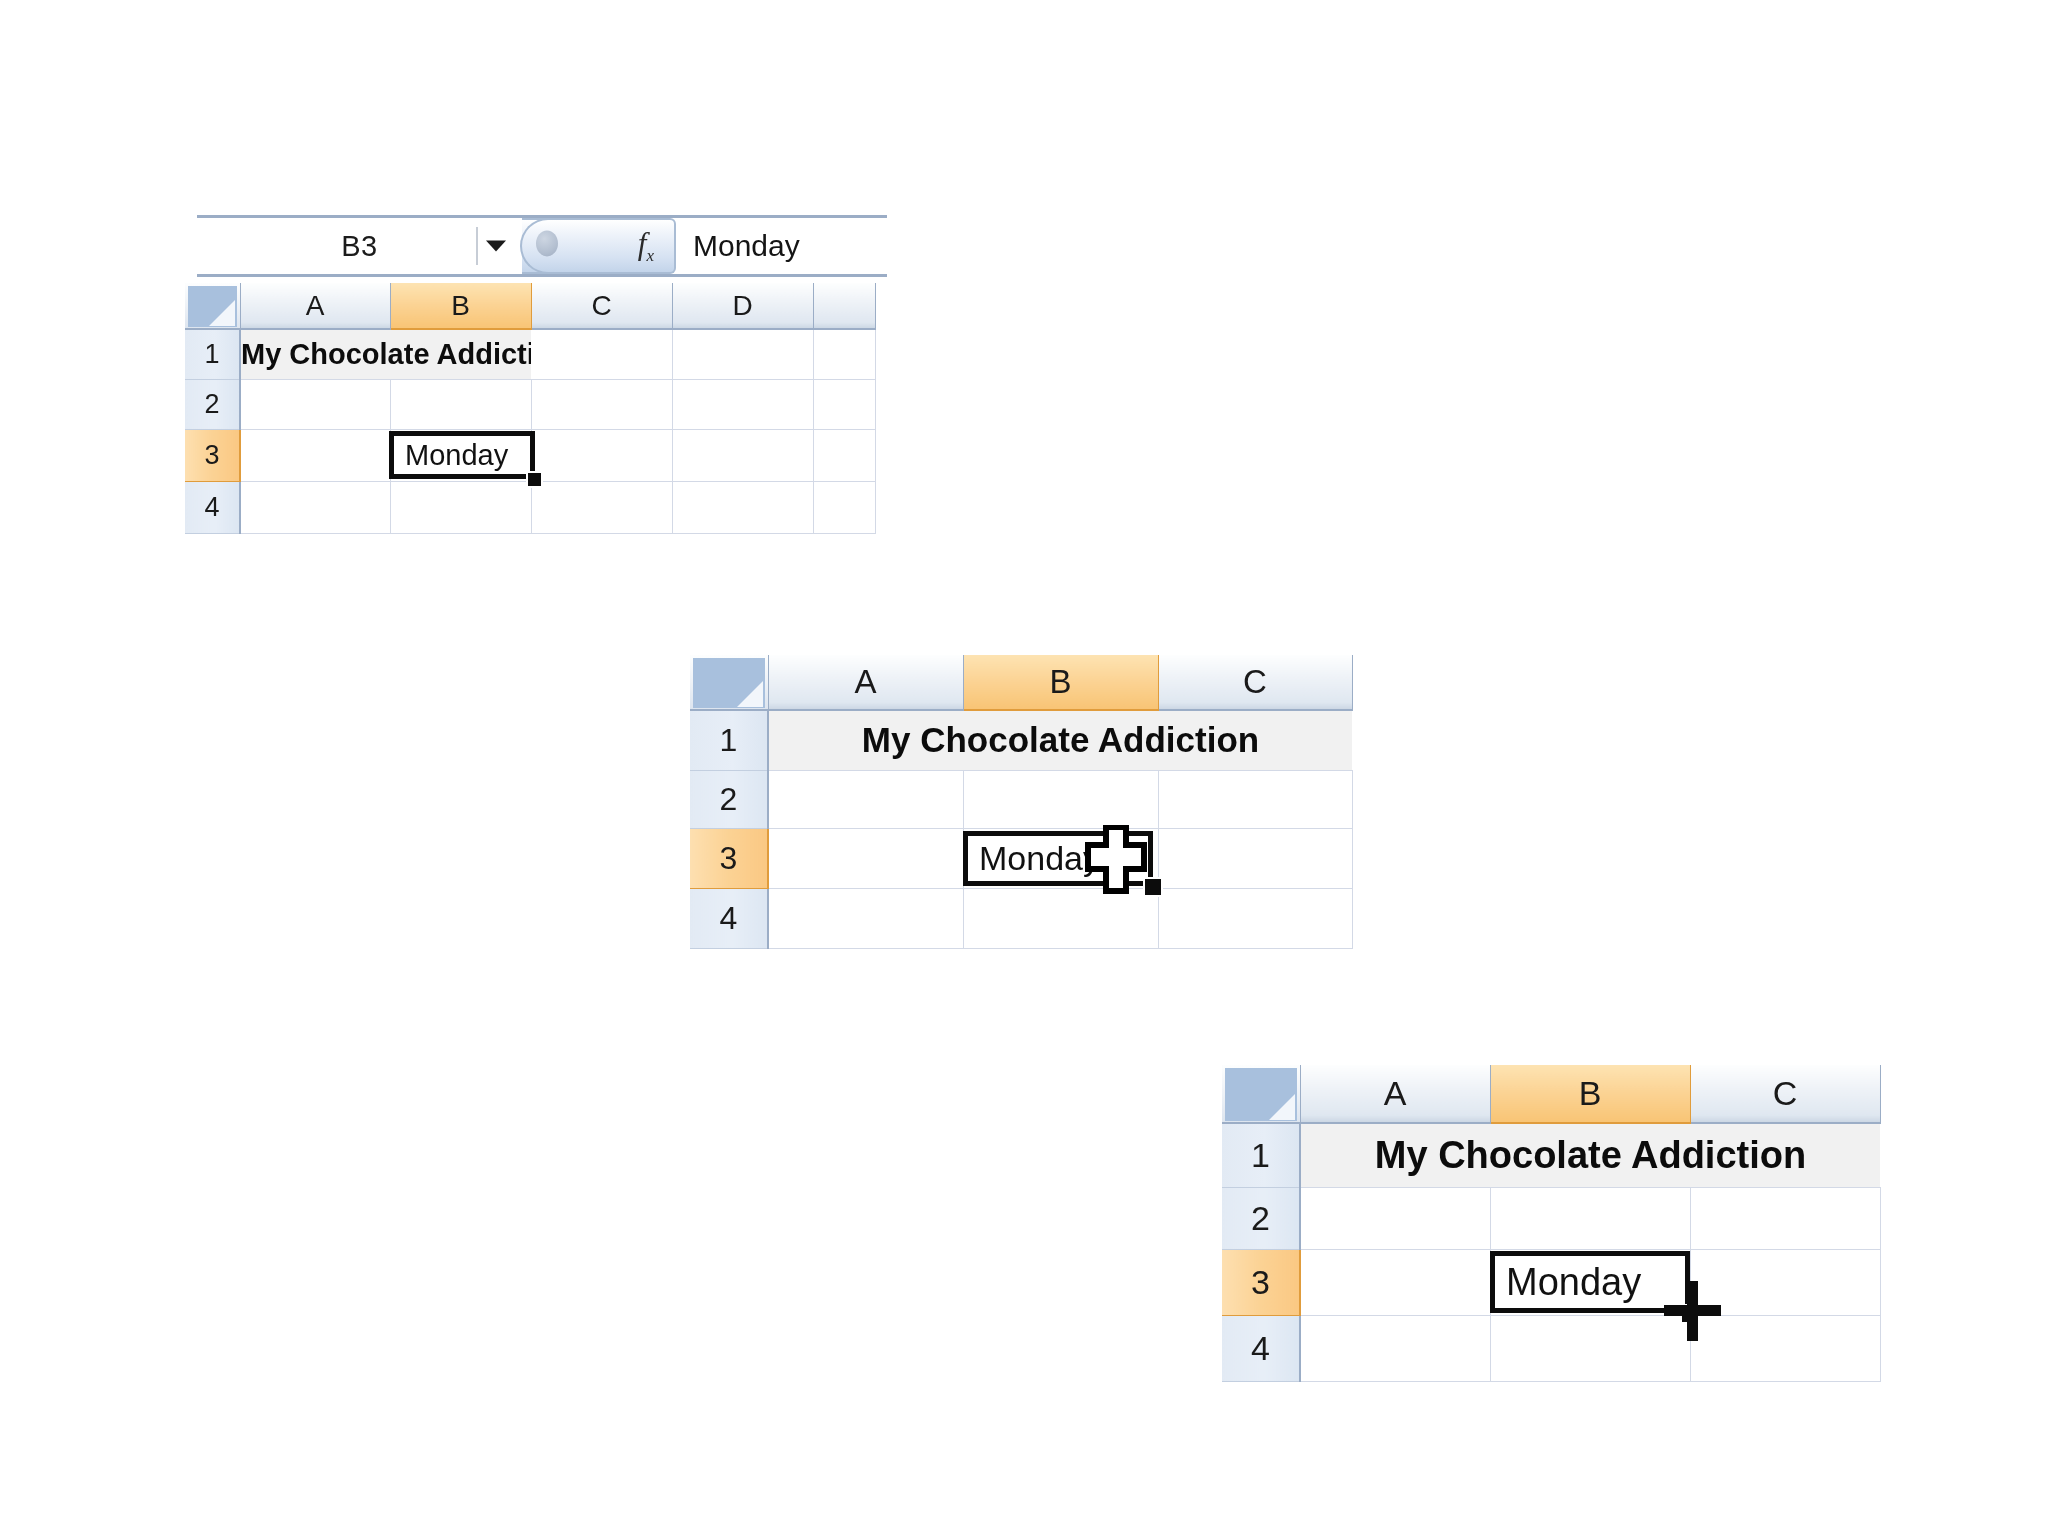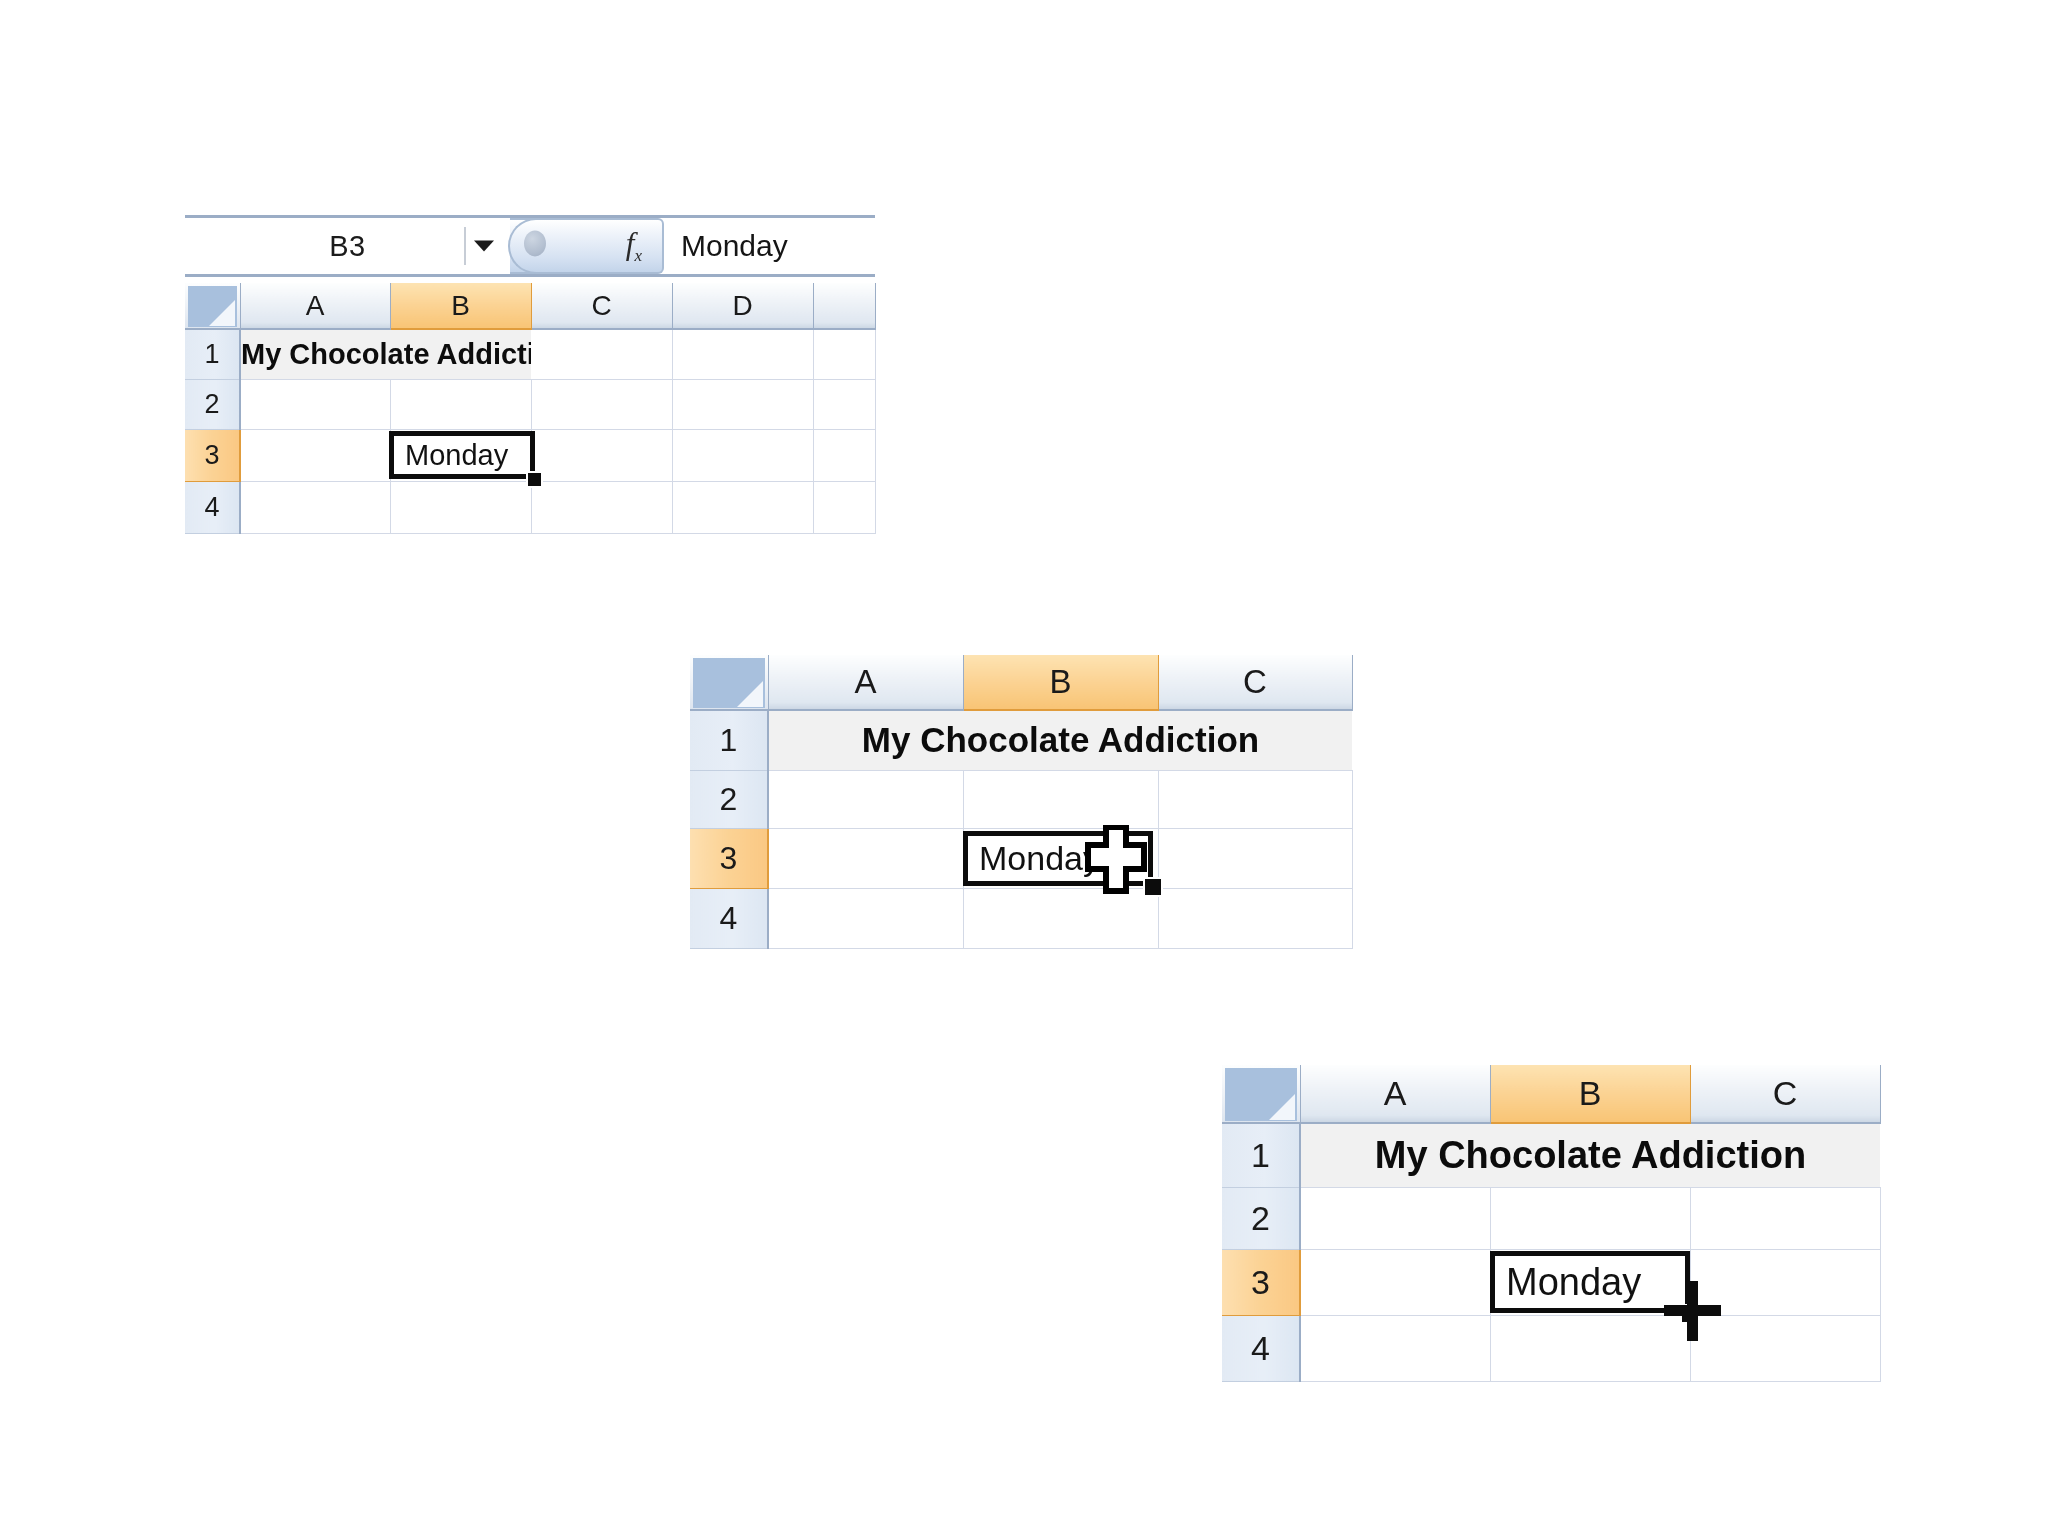--- a/index.html
+++ b/index.html
@@ -221,21 +221,21 @@
     border: 2px solid #ffffff;
     z-index: 8;
   }
 
   
   .cursor-fat-plus { position: absolute; z-index: 12; }
   .cursor-thin-plus { position: absolute; z-index: 12; }
 
   
   #fig1 { left: 185px; top: 215px; width: 690px; height: 322px; }
-  #fig1 .formula-bar { left: 0; top: 0; width: 690px; height: 62px; }
+  #fig1 .formula-bar { left: 12px; top: 0; width: 690px; height: 62px; }
   #fig1 .name-box { width: 325px; }
   #fig1 .fx-zone { width: 154px; }
   #fig1 .grid { left: 0; top: 68px; width: 690px; height: 254px; }
 
   
   #fig2 { left: 690px; top: 655px; width: 662px; height: 294px; }
   #fig2 .grid { left: 0; top: 0; width: 662px; height: 294px; }
 
   
   #fig3 { left: 1222px; top: 1065px; width: 658px; height: 320px; }

